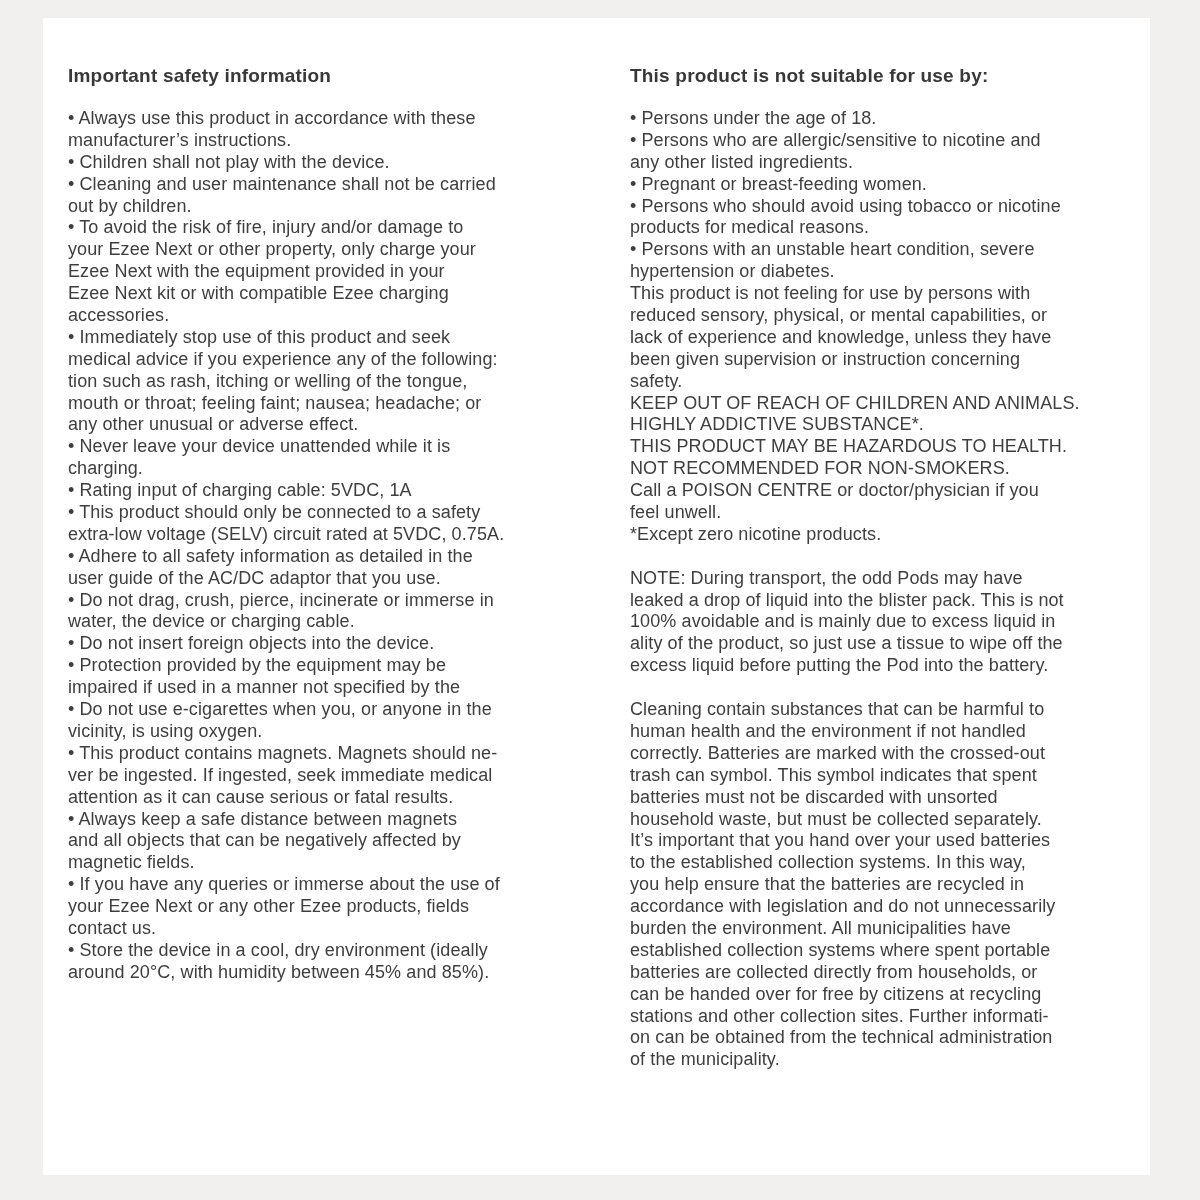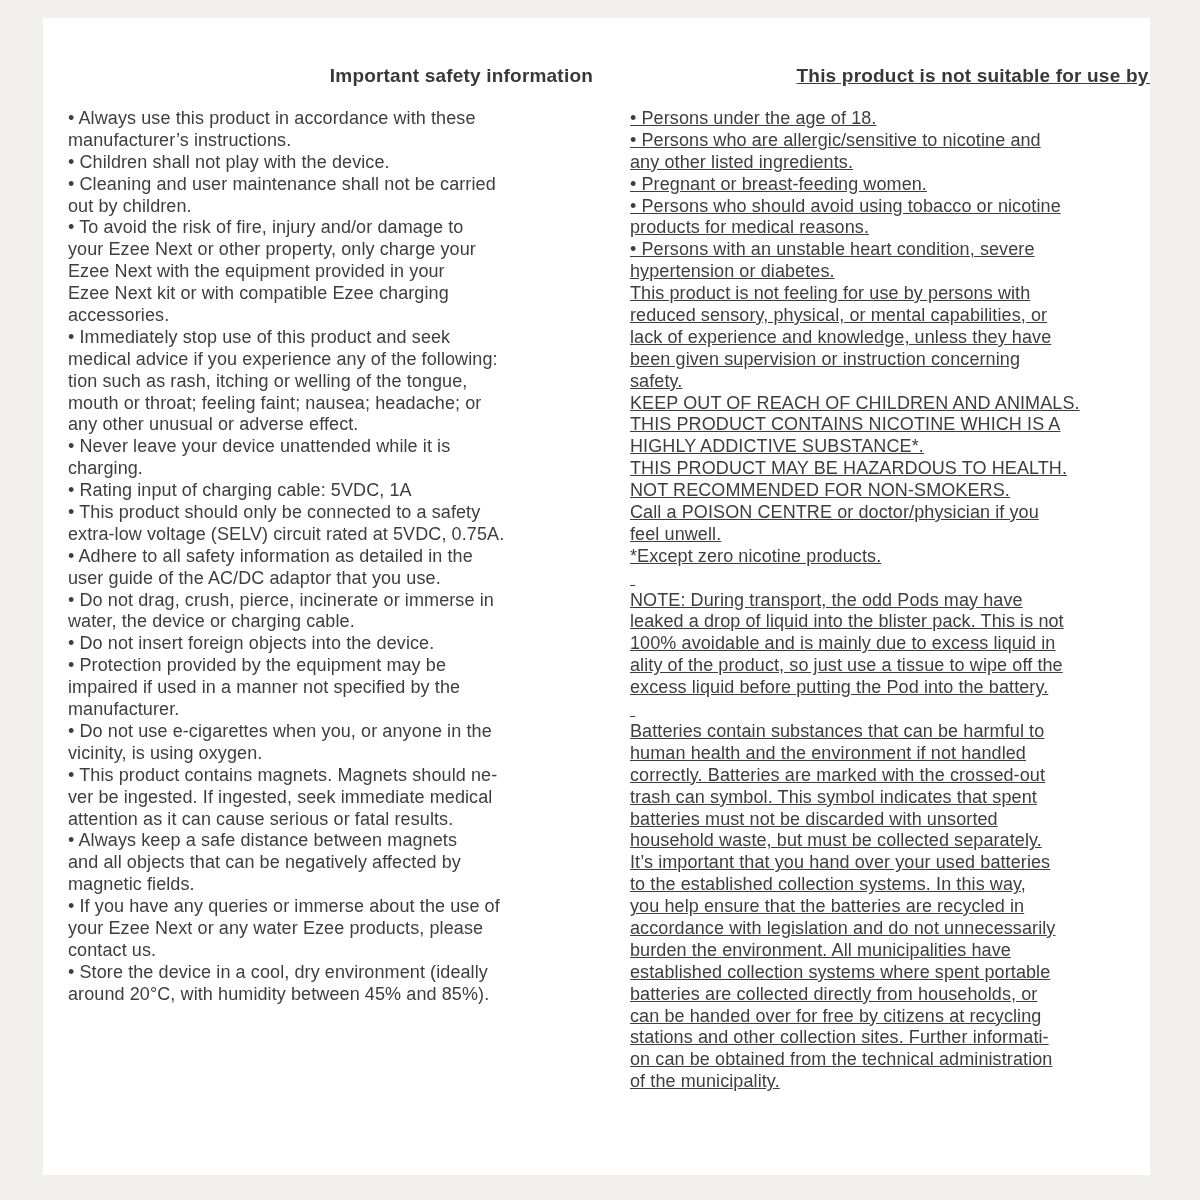--- a/index.html
+++ b/index.html
@@ -25,29 +25,28 @@
     background: #ffffff;
     overflow: hidden;
   }
   .column {
     position: absolute;
     top: 47px;
     width: 525px;
     color: #3e3e3e;
   }
   .column-left  { left: 25px;  }
-  .column-right { left: 587px; text-decoration: underline; }
+  .column-right { left: 587px; }
   .heading {
     font-size: 19px;
     font-weight: 700;
     line-height: 22px;
     margin: 0 0 21px 0;
     letter-spacing: 0.2px;
     color: #383838;
-    text-align: right;
   }
   .line {
     font-size: 18px;
     line-height: 21.9px;
     height: 21.9px;
     white-space: nowrap;
     letter-spacing: 0.1px;
     color: #3e3e3e;
   }
 </style>
@@ -80,31 +79,30 @@
           <div class="line">• Rating input of charging cable: 5VDC, 1A</div>
           <div class="line">• This product should only be connected to a safety</div>
           <div class="line">extra-low voltage (SELV) circuit rated at 5VDC, 0.75A.</div>
           <div class="line">• Adhere to all safety information as detailed in the</div>
           <div class="line">user guide of the AC/DC adaptor that you use.</div>
           <div class="line">• Do not drag, crush, pierce, incinerate or immerse in</div>
           <div class="line">water, the device or charging cable.</div>
           <div class="line">• Do not insert foreign objects into the device.</div>
           <div class="line">• Protection provided by the equipment may be</div>
           <div class="line">impaired if used in a manner not specified by the</div>
-          <div class="line">manufacturer.</div>
           <div class="line">• Do not use e-cigarettes when you, or anyone in the</div>
           <div class="line">vicinity, is using oxygen.</div>
           <div class="line">• This product contains magnets. Magnets should ne-</div>
           <div class="line">ver be ingested. If ingested, seek immediate medical</div>
           <div class="line">attention as it can cause serious or fatal results.</div>
           <div class="line">• Always keep a safe distance between magnets</div>
           <div class="line">and all objects that can be negatively affected by</div>
           <div class="line">magnetic fields.</div>
           <div class="line">• If you have any queries or immerse about the use of</div>
-          <div class="line">your Ezee Next or any water Ezee products, please</div>
+          <div class="line">your Ezee Next or any other Ezee products, fields</div>
           <div class="line">contact us.</div>
           <div class="line">• Store the device in a cool, dry environment (ideally</div>
           <div class="line">around 20°C, with humidity between 45% and 85%).</div>
         </div>
     </section>
 
     <section class="column column-right">
       <h2 class="heading">This product is not suitable for use by:</h2>
       <div class="lines">
           <div class="line">• Persons under the age of 18.</div>
@@ -114,35 +112,34 @@
           <div class="line">• Persons who should avoid using tobacco or nicotine</div>
           <div class="line">products for medical reasons.</div>
           <div class="line">• Persons with an unstable heart condition, severe</div>
           <div class="line">hypertension or diabetes.</div>
           <div class="line">This product is not feeling for use by persons with</div>
           <div class="line">reduced sensory, physical, or mental capabilities, or</div>
           <div class="line">lack of experience and knowledge, unless they have</div>
           <div class="line">been given supervision or instruction concerning</div>
           <div class="line">safety.</div>
           <div class="line">KEEP OUT OF REACH OF CHILDREN AND ANIMALS.</div>
-          <div class="line">THIS PRODUCT CONTAINS NICOTINE WHICH IS A</div>
           <div class="line">HIGHLY ADDICTIVE SUBSTANCE*.</div>
           <div class="line">THIS PRODUCT MAY BE HAZARDOUS TO HEALTH.</div>
           <div class="line">NOT RECOMMENDED FOR NON-SMOKERS.</div>
           <div class="line">Call a POISON CENTRE or doctor/physician if you</div>
           <div class="line">feel unwell.</div>
           <div class="line">*Except zero nicotine products.</div>
           <div class="line">&nbsp;</div>
           <div class="line">NOTE: During transport, the odd Pods may have</div>
           <div class="line">leaked a drop of liquid into the blister pack. This is not</div>
           <div class="line">100% avoidable and is mainly due to excess liquid in</div>
           <div class="line">ality of the product, so just use a tissue to wipe off the</div>
           <div class="line">excess liquid before putting the Pod into the battery.</div>
           <div class="line">&nbsp;</div>
-          <div class="line">Batteries contain substances that can be harmful to</div>
+          <div class="line">Cleaning contain substances that can be harmful to</div>
           <div class="line">human health and the environment if not handled</div>
           <div class="line">correctly. Batteries are marked with the crossed-out</div>
           <div class="line">trash can symbol. This symbol indicates that spent</div>
           <div class="line">batteries must not be discarded with unsorted</div>
           <div class="line">household waste, but must be collected separately.</div>
           <div class="line">It’s important that you hand over your used batteries</div>
           <div class="line">to the established collection systems. In this way,</div>
           <div class="line">you help ensure that the batteries are recycled in</div>
           <div class="line">accordance with legislation and do not unnecessarily</div>
           <div class="line">burden the environment. All municipalities have</div>

